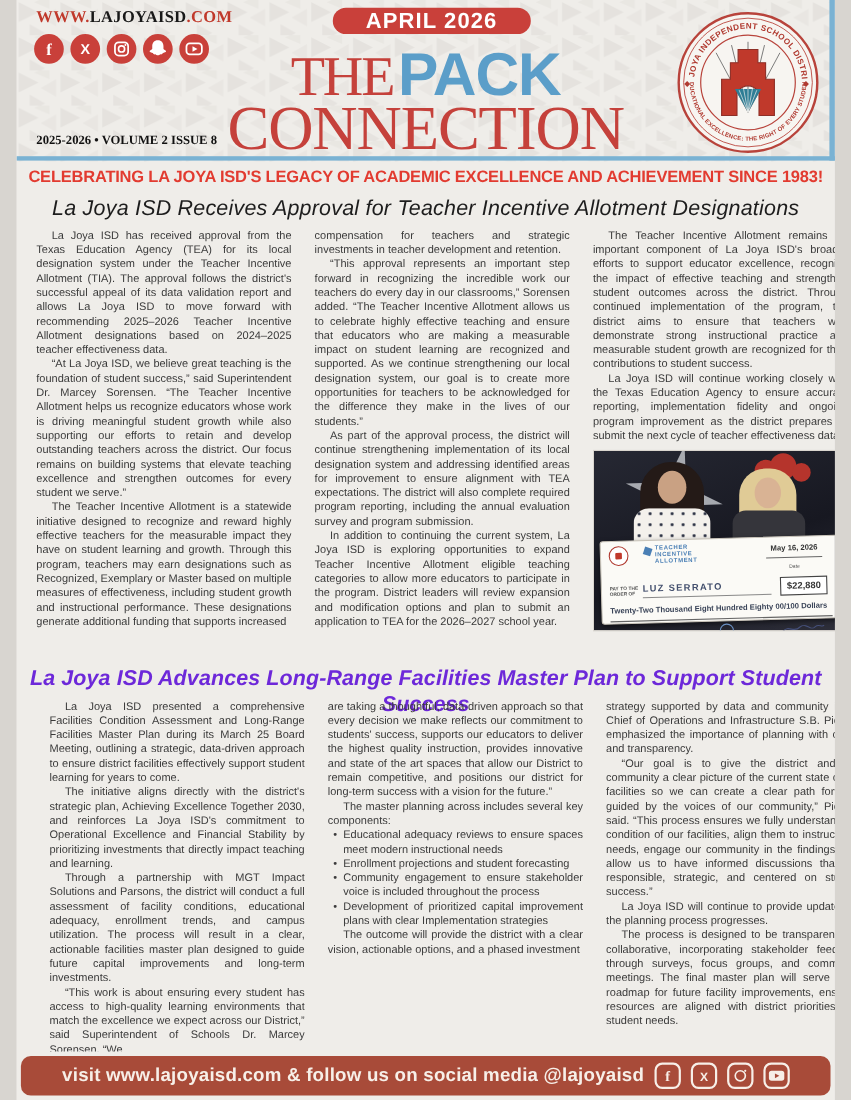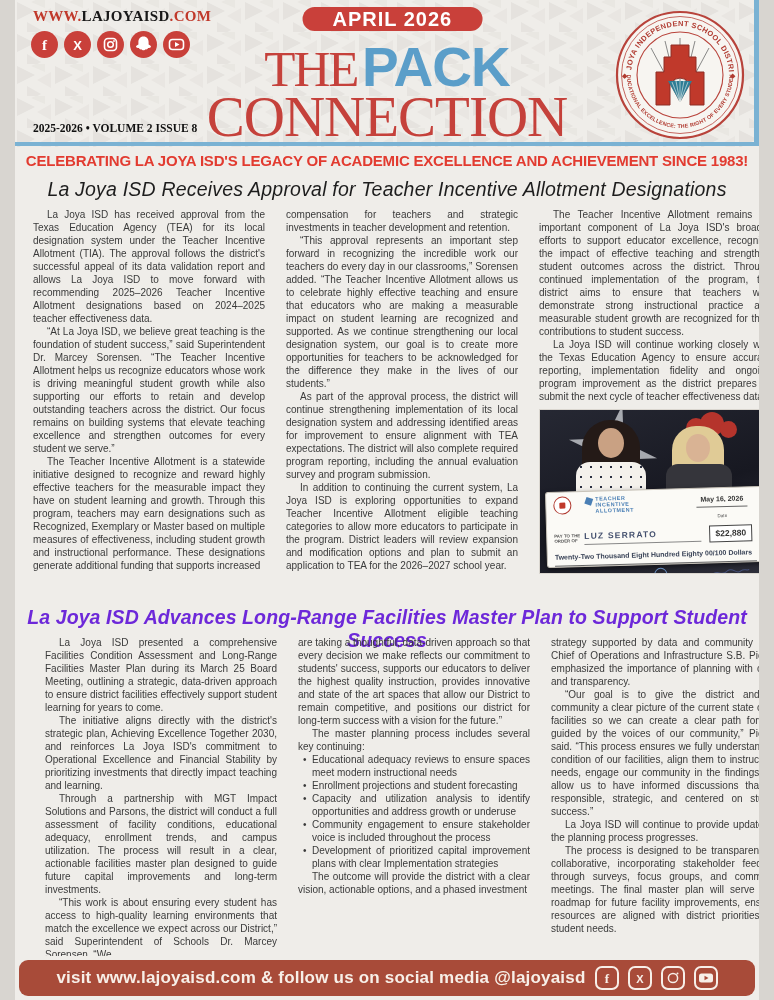--- a/index.html
+++ b/index.html
@@ -282,25 +282,24 @@
   <h1 class="h1-a2">La Joya ISD Advances Long-Range Facilities Master Plan to Support Student Success</h1>
   <div class="cols cols2">
     <div class="col">
       <p class="ind">La Joya ISD presented a comprehensive Facilities Condition Assessment and Long-Range Facilities Master Plan during its March 25 Board Meeting, outlining a strategic, data-driven approach to ensure district facilities effectively support student learning for years to come.</p>
       <p class="ind">The initiative aligns directly with the district's strategic plan, Achieving Excellence Together 2030, and reinforces La Joya ISD's commitment to Operational Excellence and Financial Stability by prioritizing investments that directly impact teaching and learning.</p>
       <p class="ind">Through a partnership with MGT Impact Solutions and Parsons, the district will conduct a full assessment of facility conditions, educational adequacy, enrollment trends, and campus utilization. The process will result in a clear, actionable facilities master plan designed to guide future capital improvements and long-term investments.</p>
       <p class="ind">“This work is about ensuring every student has access to high-quality learning environments that match the excellence we expect across our District,” said Superintendent of Schools Dr. Marcey Sorensen. “We</p>
     </div>
     <div class="col">
       <p>are taking a thoughtful, data-driven approach so that every decision we make reflects our commitment to students' success, supports our educators to deliver the highest quality instruction, provides innovative and state of the art spaces that allow our District to remain competitive, and positions our district for long-term success with a vision for the future.”</p>
-      <p class="ind">The master planning process includes several key continuing:</p>
+      <p class="ind">The master planning across includes several key components:</p>
       <ul class="keypoints">
         <li>Educational adequacy reviews to ensure spaces meet modern instructional needs</li>
         <li>Enrollment projections and student forecasting</li>
-        <li>Capacity and utilization analysis to identify opportunities and address growth or underuse</li>
         <li>Community engagement to ensure stakeholder voice is included throughout the process</li>
         <li>Development of prioritized capital improvement plans with clear Implementation strategies</li>
       </ul>
       <p class="ind">The outcome will provide the district with a clear vision, actionable options, and a phased investment</p>
     </div>
     <div class="col">
       <p>strategy supported by data and community input. Chief of Operations and Infrastructure S.B. Pierson emphasized the importance of planning with clarity and transparency.</p>
       <p class="ind">“Our goal is to give the district and our community a clear picture of the current state of our facilities so we can create a clear path forward, guided by the voices of our community,” Pierson said. “This process ensures we fully understand the condition of our facilities, align them to instructional needs, engage our community in the findings, and allow us to have informed discussions that are responsible, strategic, and centered on student success.”</p>
       <p class="ind">La Joya ISD will continue to provide updates as the planning process progresses.</p>
       <p class="ind">The process is designed to be transparent and collaborative, incorporating stakeholder feedback through surveys, focus groups, and community meetings. The final master plan will serve as a roadmap for future facility improvements, ensuring resources are aligned with district priorities and student needs.</p>

